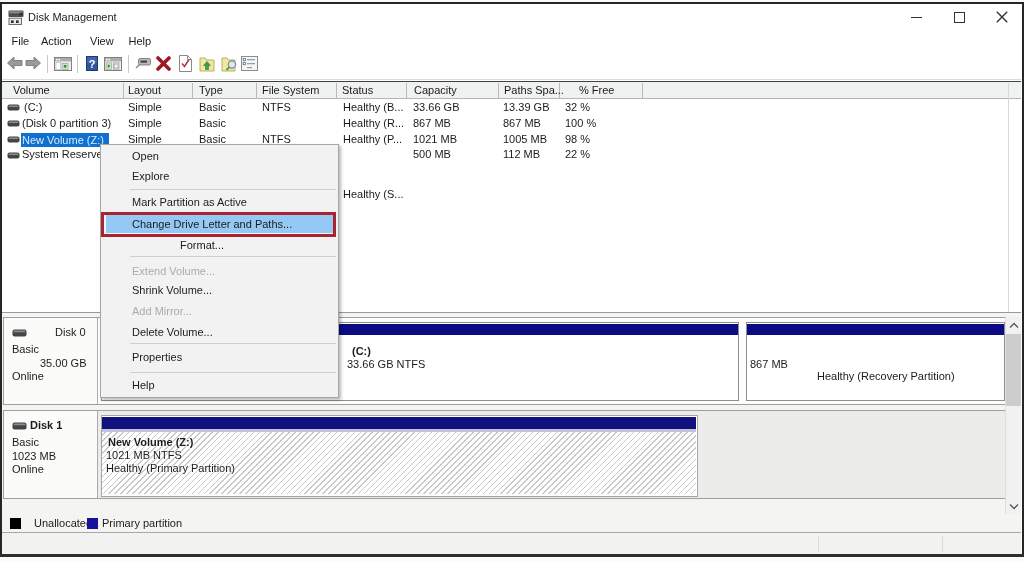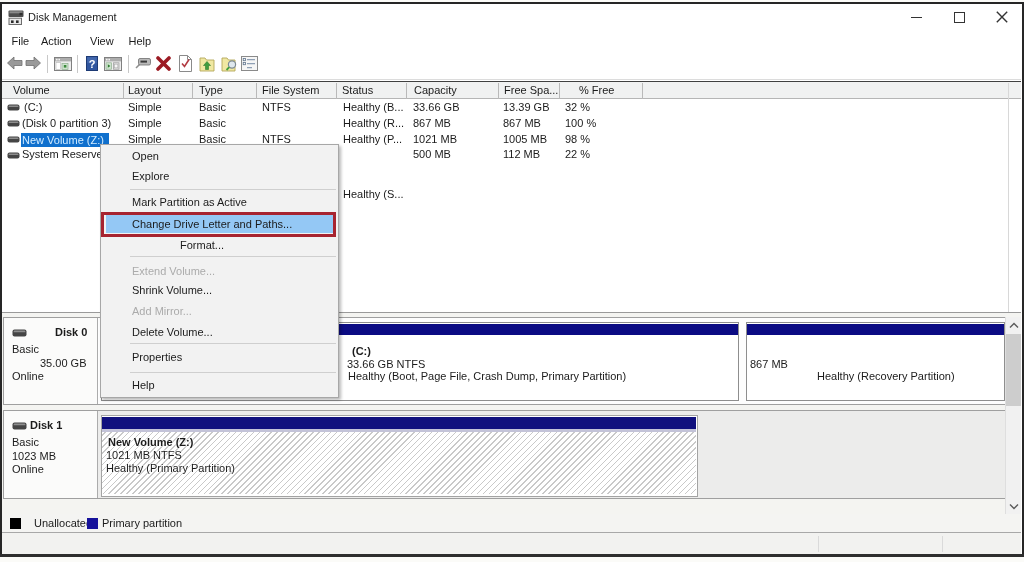--- a/index.html
+++ b/index.html
@@ -120,21 +120,21 @@
   <div class="abs" style="left:498px;top:83px;width:1px;height:16px;background:#b9b9b9;"></div>
   <div class="abs" style="left:559px;top:83px;width:1px;height:16px;background:#b9b9b9;"></div>
   <div class="abs" style="left:642px;top:83px;width:1px;height:16px;background:#b9b9b9;"></div>
   <div class="abs" style="left:1008px;top:83px;width:1px;height:229px;background:#d8d8d8;"></div>
   <div class="abs t12" style="left:13px;top:84px;">Volume</div>
   <div class="abs t12" style="left:128px;top:84px;">Layout</div>
   <div class="abs t12" style="left:199px;top:84px;">Type</div>
   <div class="abs t12" style="left:262px;top:84px;">File System</div>
   <div class="abs t12" style="left:342px;top:84px;">Status</div>
   <div class="abs t12" style="left:414px;top:84px;">Capacity</div>
-  <div class="abs t12" style="left:504px;top:84px;">Free Spa...</div>
+  <div class="abs t12" style="left:504px;top:84px;">Paths Spa...</div>
   <div class="abs t12" style="left:579px;top:84px;">% Free</div>
 
   <svg class="abs" style="left:7px;top:104px;" width="13" height="7" viewBox="0 0 13 7">
       <rect x="0.5" y="0.5" width="12" height="6" rx="2" fill="#454545"></rect>
       <rect x="1.5" y="1.4" width="10" height="1.6" rx="0.8" fill="#8d8d8d"></rect>
     </svg>
   <svg class="abs" style="left:7px;top:120px;" width="13" height="7" viewBox="0 0 13 7">
       <rect x="0.5" y="0.5" width="12" height="6" rx="2" fill="#454545"></rect>
       <rect x="1.5" y="1.4" width="10" height="1.6" rx="0.8" fill="#8d8d8d"></rect>
     </svg>
@@ -182,30 +182,29 @@
 
   <div class="abs" style="left:2px;top:312px;width:1019px;height:1px;background:#9a9a9a;"></div>
   <div class="abs" style="left:2px;top:313px;width:1019px;height:220px;background:#f4f4f1;"></div>
 
   <div class="abs" style="left:3px;top:317px;width:1004px;height:88px;background:#fdfdfd;border:1px solid #9f9f9f;"></div>
   <div class="abs" style="left:4px;top:318px;width:94px;height:86px;background:#fbfbfa;border-right:1px solid #ababab;"></div>
   <svg class="abs" style="left:12px;top:329px;" width="15" height="8" viewBox="0 0 15 8">
       <rect x="0.5" y="0.5" width="14" height="7" rx="2" fill="#454545"></rect>
       <rect x="1.6" y="1.5" width="11.8" height="1.8" rx="0.9" fill="#8d8d8d"></rect>
     </svg>
-  <div class="abs t12" style="left:30px;top:326px;font-weight:bold;padding-left:25px;">Disk 0</div>
+  <div class="abs t12" style="left:30px;top:326px;font-weight:normal;padding-left:25px;">Disk 0</div>
   <div class="abs t12" style="left:12px;top:343px;">Basic</div>
   <div class="abs t12" style="left:12px;top:356.5px;margin-left:28px;">35.00 GB</div>
   <div class="abs t12" style="left:12px;top:370px;">Online</div>
 
   <div class="abs" style="left:101px;top:322px;width:638px;height:79px;background:#ffffff;border:1px solid #8e8e8e;"></div>
   <div class="abs" style="left:102px;top:323.5px;width:636px;height:11.5px;background:#0b0b83;"></div>
   <div class="abs t12" style="left:352px;top:344.5px;font-weight:bold;">(C:)</div>
   <div class="abs t12" style="left:347px;top:357.5px;">33.66 GB NTFS</div>
-  <div class="abs t12" style="left:348px;top:370px;">Healthy (Boot, Page File, Crash Dump, Primary Partition)</div>
 
   <div class="abs" style="left:746px;top:322px;width:259px;height:79px;background:#ffffff;border:1px solid #8e8e8e;"></div>
   <div class="abs" style="left:747px;top:323.5px;width:257px;height:11.5px;background:#0b0b83;"></div>
   <div class="abs t12" style="left:750px;top:357.5px;">867 MB</div>
   <div class="abs t12" style="left:782px;top:370px;padding-left:35px;">Healthy (Recovery Partition)</div>
 
   <div class="abs" style="left:3px;top:410px;width:1004px;height:89px;background:#ececeb;border:1px solid #9f9f9f;"></div>
   <div class="abs" style="left:4px;top:411px;width:94px;height:87px;background:#fbfbfa;border-right:1px solid #ababab;"></div>
   <svg class="abs" style="left:12px;top:422px;" width="15" height="8" viewBox="0 0 15 8">
       <rect x="0.5" y="0.5" width="14" height="7" rx="2" fill="#454545"></rect>

